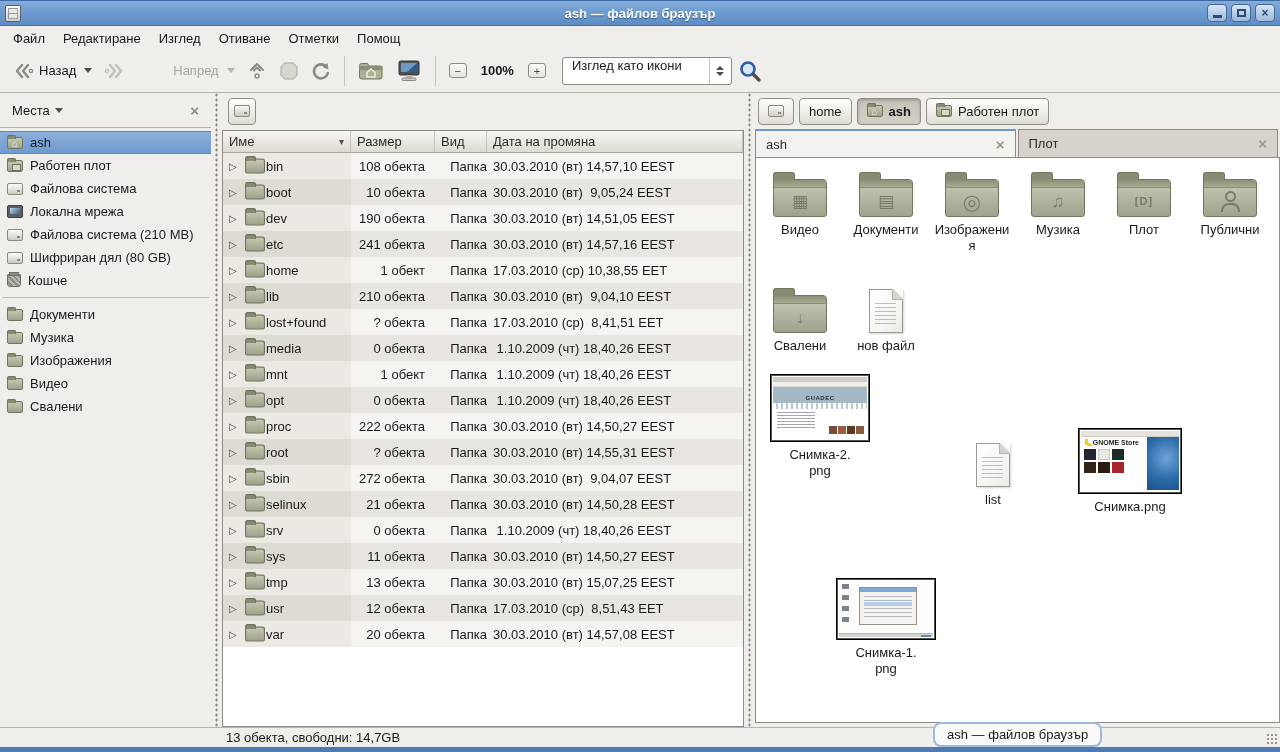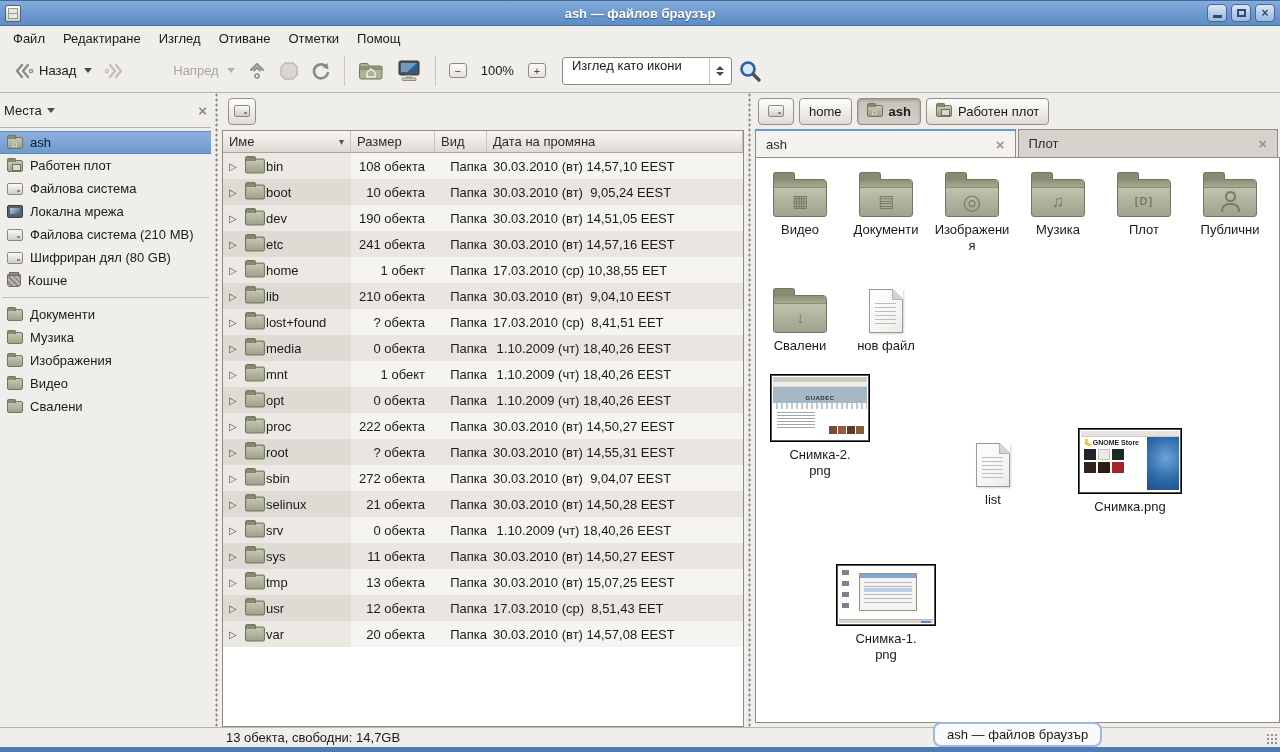--- a/index.html
+++ b/index.html
@@ -27,21 +27,21 @@
   .menu-item { padding:2px 9px; }
 
   
   .toolbar { position:absolute; left:0; top:49px; width:1280px; height:44px; background:#f0eeea; border-bottom:1px solid #b8b4ad; display:flex; align-items:center; padding:0 8px; }
   .tbtn { display:flex; align-items:center; gap:5px; padding:4px 6px; border-radius:3px; }
   .tbtn .lbl { color:#1a1a1a; }
   .tbtn.disabled .lbl { color:#a9a59e;margin-left:44px; }
   .caret { width:0; height:0; border-left:4px solid transparent; border-right:4px solid transparent; border-top:5px solid #4c4c48; margin-left:3px; }
   .tbtn.disabled .caret { border-top-color:#b7b3ac; }
   .tsep { width:1px; height:30px; background:#c9c5be; margin:0 7px; }
-  .zoom-label { padding:0 8px; }
+  .zoom-label { padding:0 8px;font-weight:bold; }
   .zbox { display:inline-flex; width:18px; height:15px; border:1px solid #8f8b84; border-radius:3px; background:linear-gradient(180deg,#fbfaf9,#e6e3dd); align-items:center; justify-content:center; font-size:11px; color:#44423e; }
   .view-combo { margin-left:10px; height:28px; min-width:170px; background:#fff; border:1px solid #8f8b84; border-radius:3px; display:flex; padding-left:9px; }
   .combo-arrows { margin-left:auto; border-left:1px solid #c9c5be; align-self:stretch; width:22px; display:flex; flex-direction:column; align-items:center; justify-content:center; gap:2px; }
   .combo-arrows i { width:0; height:0; border-left:4px solid transparent; border-right:4px solid transparent; }
   .arr-up { border-bottom:4px solid #4c4c48; }
   .arr-dn { border-top:4px solid #4c4c48; }
 
   
   .mini { display:inline-block; position:relative; flex:none; }
   .mini-folder,.mini-home,.mini-desktop,.mini-documents,.mini-music,.mini-pictures,.mini-video,.mini-download {
@@ -59,21 +59,21 @@
   .mini.big { transform:scale(1.25); transform-origin:left center; }
 
   
   .main { position:absolute; left:0; top:93px; width:1280px; height:634px; }
   .splitter { position:absolute; top:0; width:11px; height:634px; background:#f0eeea;
     background-image:radial-gradient(circle,#8a867f 1px,transparent 1.4px); background-size:5px 5px; background-repeat:repeat-y; background-position:center; }
   .sp1 { left:211px; } .sp2 { left:744px; width:11px; }
 
   
   .sidebar { position:absolute; left:0; top:0; width:211px; height:634px; background:#f0eeea; }
-  .side-head { height:34px; display:flex; align-items:center; padding:0 4px; }
+  .side-head { height:34px; display:flex; align-items:center; padding:0 12px; }
   .side-title-wrap { display:flex; align-items:center; gap:5px; }
   .dcaret { width:0; height:0; border-left:4px solid transparent; border-right:4px solid transparent; border-top:5px solid #4c4c48; }
   .side-close { margin-left:auto; color:#8f8b84; font-size:15px; font-weight:bold; }
   .side-list { border-top:1px solid #b8b4ad; padding-top:3px; }
   .side-item { height:23px; display:flex; align-items:center; gap:7px; padding-left:7px; }
   .side-item.active { background:linear-gradient(180deg,#8cb0dc 0%,#6f9ace 100%); border-top:1px solid #5b88bf; border-bottom:1px solid #5b88bf; color:#0c1a2a; }
   .side-sep { height:1px; background:#c3bfb8; margin:5px 2px; }
 
   
   .midpane { position:absolute; left:222px; top:0; width:522px; height:634px; background:#f0eeea; }
@@ -135,21 +135,21 @@
   .paper::before { content:""; position:absolute; top:-1px; right:-1px; width:10px; height:10px;
     background:linear-gradient(225deg,#fdfdfd 0 49%,#d8d8d2 50%,#cfcfc8 100%); border-left:1px solid #b5b5ae; border-bottom:1px solid #b5b5ae; }
   .paper::after { content:""; position:absolute; left:5px; right:6px; top:13px; height:23px;
     background:repeating-linear-gradient(180deg,#b9bdc4 0 1px,transparent 1px 4px); }
 
   
   .icon-item { position:absolute; display:flex; flex-direction:column; align-items:center; }
   .it-snimka2 { left:8px;  top:216px; width:112px; }
   .it-list    { left:202px; top:280px; width:70px; }
   .it-snimka  { left:316px; top:270px; width:116px; }
-  .it-snimka1 { left:72px; top:406px; width:116px; }
+  .it-snimka1 { left:72px; top:420px; width:116px; }
   .narrow { max-width:66px; word-break:break-all; }
 
   
   .thumb { background:#fff; border:1px solid #000; padding:2px; box-shadow:0 0 0 1px #555 inset; }
   .t2 { width:100px; height:68px; }
   .t2-bar { height:5px; background:#cfccc6; }
   .t2-nav { height:5px; background:#efeeea; border-bottom:1px solid #d8d5cf; }
   .t2-banner { position:relative; height:22px; background:#a4b8c6; display:flex; align-items:center; justify-content:center; }
   .t2-banner span { font-size:6px; font-weight:bold; color:#26303a; letter-spacing:.5px; }
   .t2-banner::after { content:""; position:absolute; left:0; right:0; bottom:0; height:6px;

